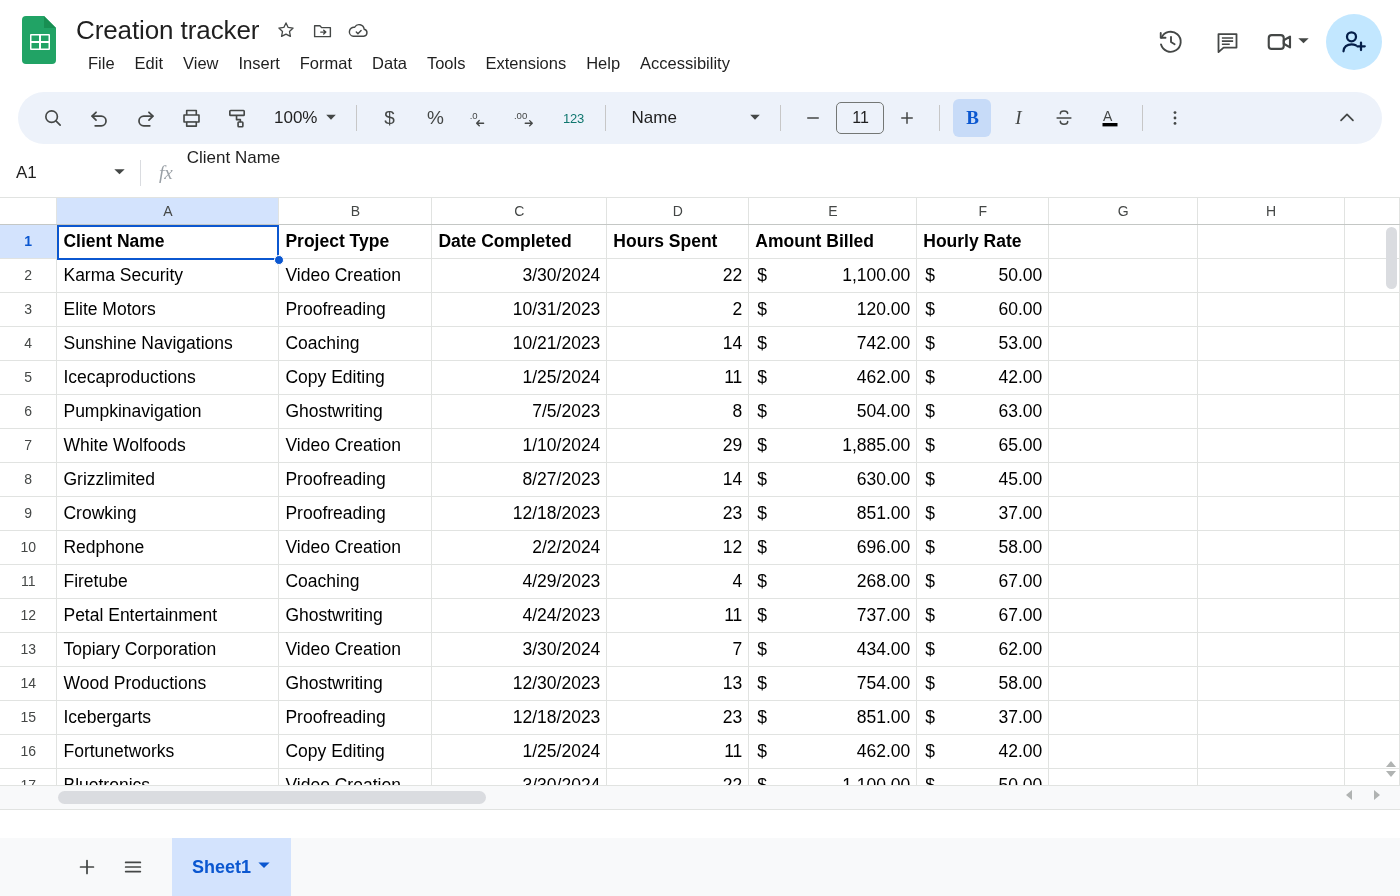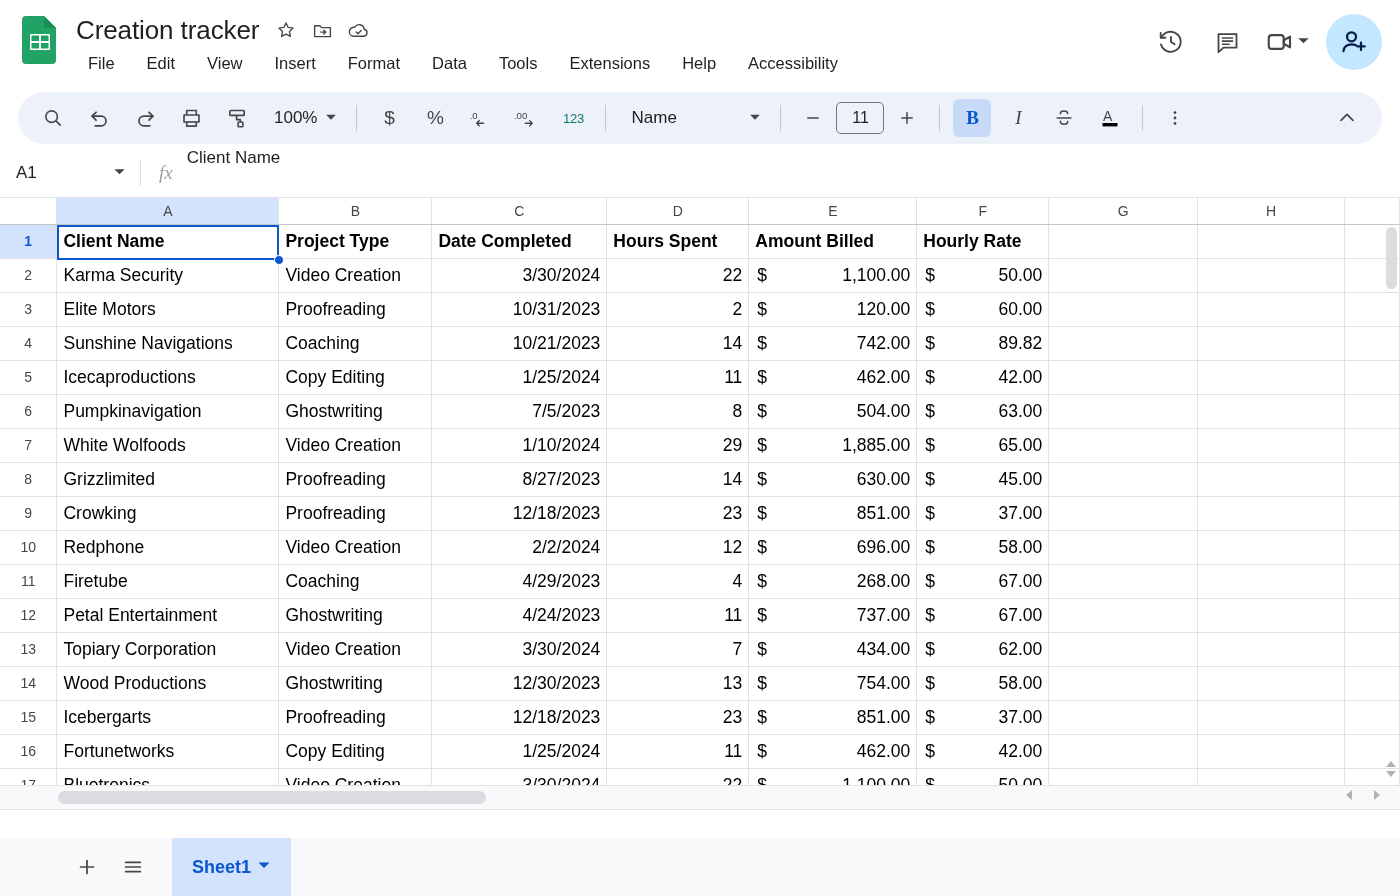--- a/index.html
+++ b/index.html
@@ -33,21 +33,21 @@
   .doc-title {
     font-size: 26px;
     color: #1f1f1f;
     font-weight: 400;
     letter-spacing: -0.1px;
     white-space: nowrap;
   }
   .title-icons { display: flex; align-items: center; margin-left: 14px; gap: 10px; }
   .ticon { width: 26px; height: 26px; display:flex; align-items:center; justify-content:center; cursor:pointer; border-radius:50%; }
 
-  .menubar { display: flex; align-items: center; gap: 12px; margin-top: 2px; margin-left: 2px; }
+  .menubar { display: flex; align-items: center; gap: 0; margin-top: 2px; margin-left: 2px; }
   .menu-item {
     font-size: 16.5px;
     color: #1f1f1f;
     padding: 2px 10px;
     border-radius: 4px;
     cursor: pointer;
     white-space: nowrap;
   }
 
   .header-right {
@@ -601,21 +601,21 @@
             <td></td>
             <td></td>
           </tr>
           <tr>
             <td class="rowhead">4</td>
             <td class="c-left">Sunshine Navigations</td>
             <td class="c-left">Coaching</td>
             <td class="c-right">10/21/2023</td>
             <td class="c-right">14</td>
             <td class="c-money"><span class="dollar">$</span><span>742.00</span></td>
-            <td class="c-money"><span class="dollar">$</span><span>89.82</span></td>
+            <td class="c-money"><span class="dollar">$</span><span>53.00</span></td>
             <td></td>
             <td></td>
             <td></td>
           </tr>
           <tr>
             <td class="rowhead">5</td>
             <td class="c-left">Icecaproductions</td>
             <td class="c-left">Copy Editing</td>
             <td class="c-right">1/25/2024</td>
             <td class="c-right">11</td>

